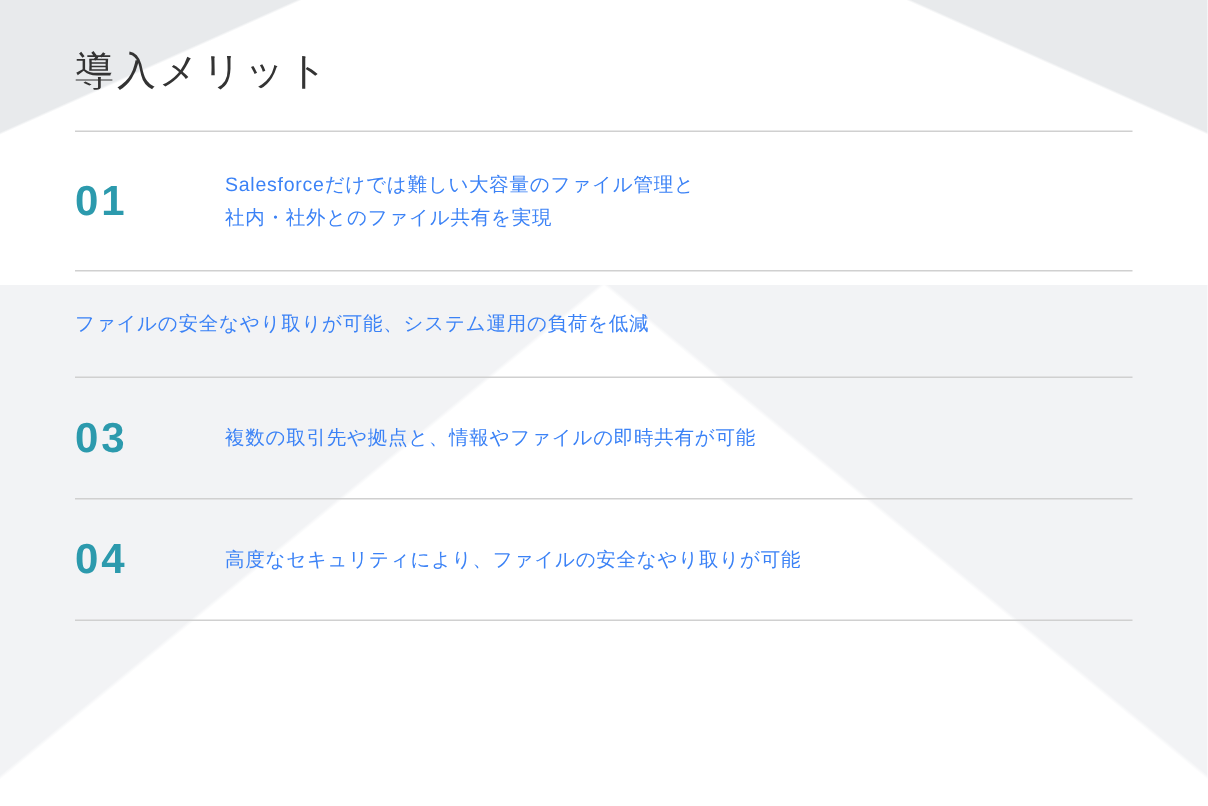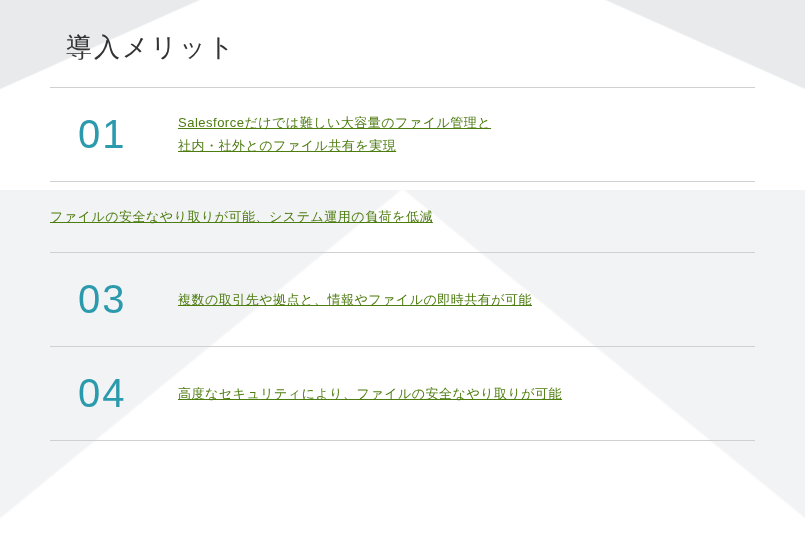--- a/index.html
+++ b/index.html
@@ -43,52 +43,49 @@
       position: relative;
       z-index: 1;
       padding: 30px 50px 20px 50px;
     }
     .title {
       font-size: 26px;
       font-weight: 500;
       color: #333;
       letter-spacing: 2px;
       margin-bottom: 22px;
-      margin-left: 16px;
     }
     .divider {
       border: none;
       border-top: 1px solid #d0d0d0;
       margin: 0;
     }
     .merit-list {
       list-style: none;
     }
     .merit-item {
       display: flex;
       align-items: center;
       padding: 24px 0;
       border-bottom: 1px solid #d0d0d0;
     }
     .merit-number {
-      font-size: 40px;
-      font-weight: 400;
+      font-size: 28px;
+      font-weight: 700;
       color: #2c9aad;
       letter-spacing: 2px;
       width: 100px;
       flex-shrink: 0;
       font-family: Arial, Helvetica, sans-serif;
-      margin-left: 28px;
     }
     .merit-text {
       font-size: 13px;
-      color: #4d7c0f;
+      color: #3b82f6;
       line-height: 1.7;
       letter-spacing: 0.5px;
-      text-decoration: underline;
     }
   </style>
 </head>
 <body>
 
 <div class="bg-chevron-top"></div>
 <div class="bg-chevron-bottom"></div>
 
 <div class="content">
   <h2 class="title">導入メリット</h2>

